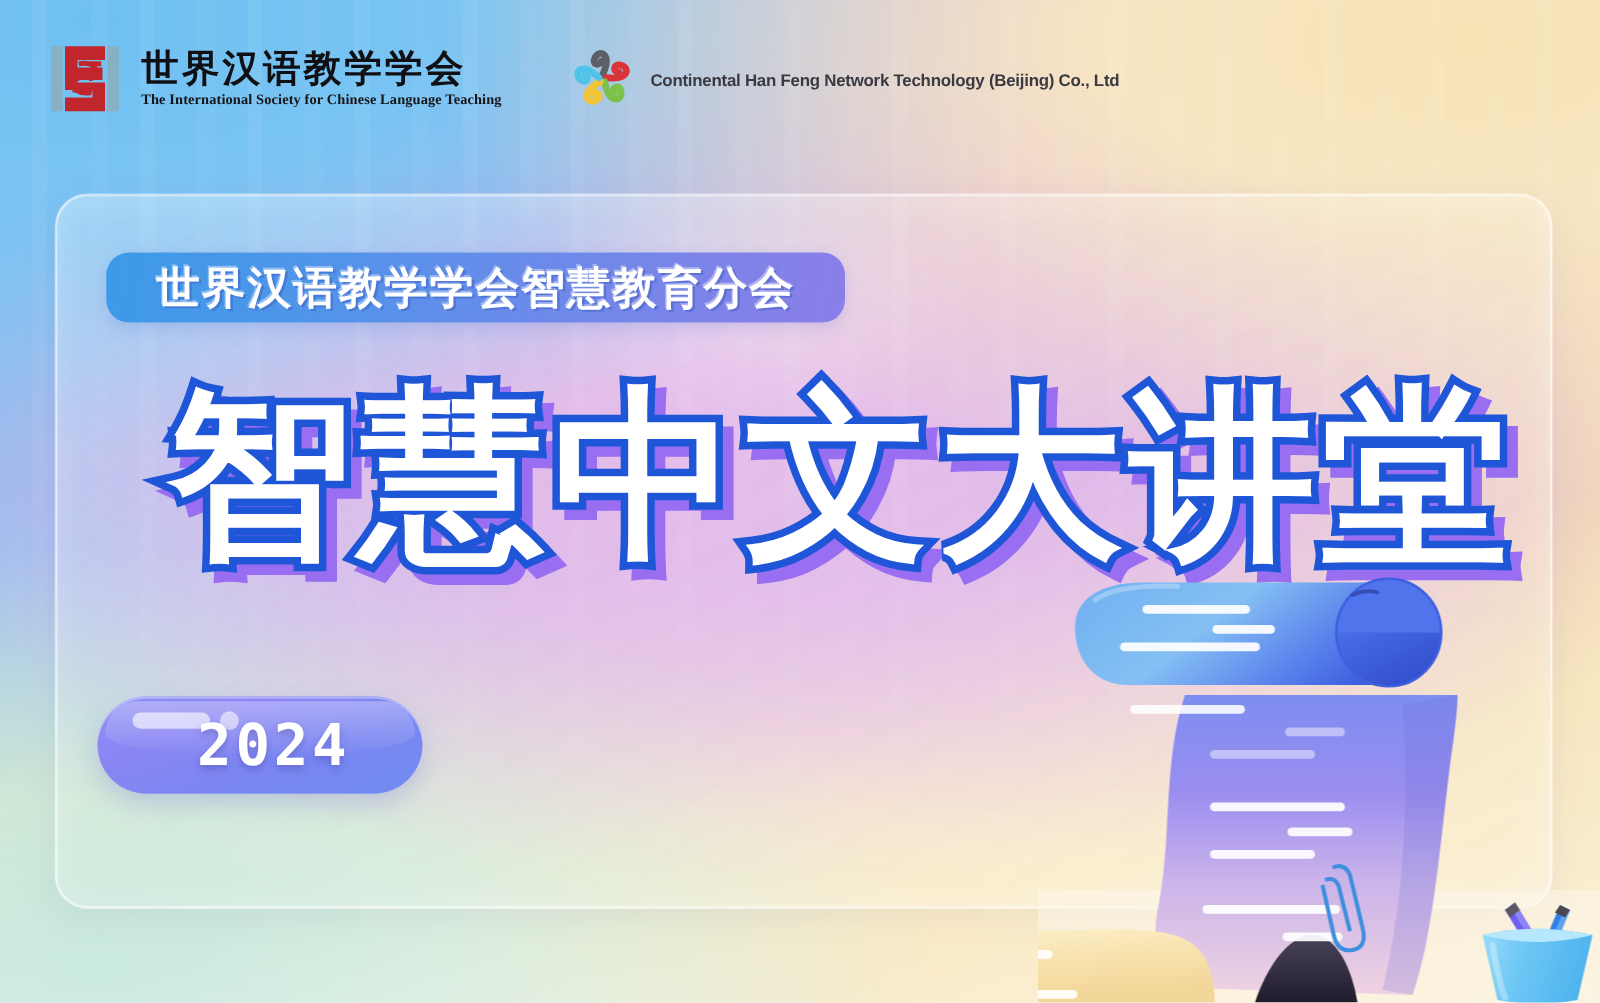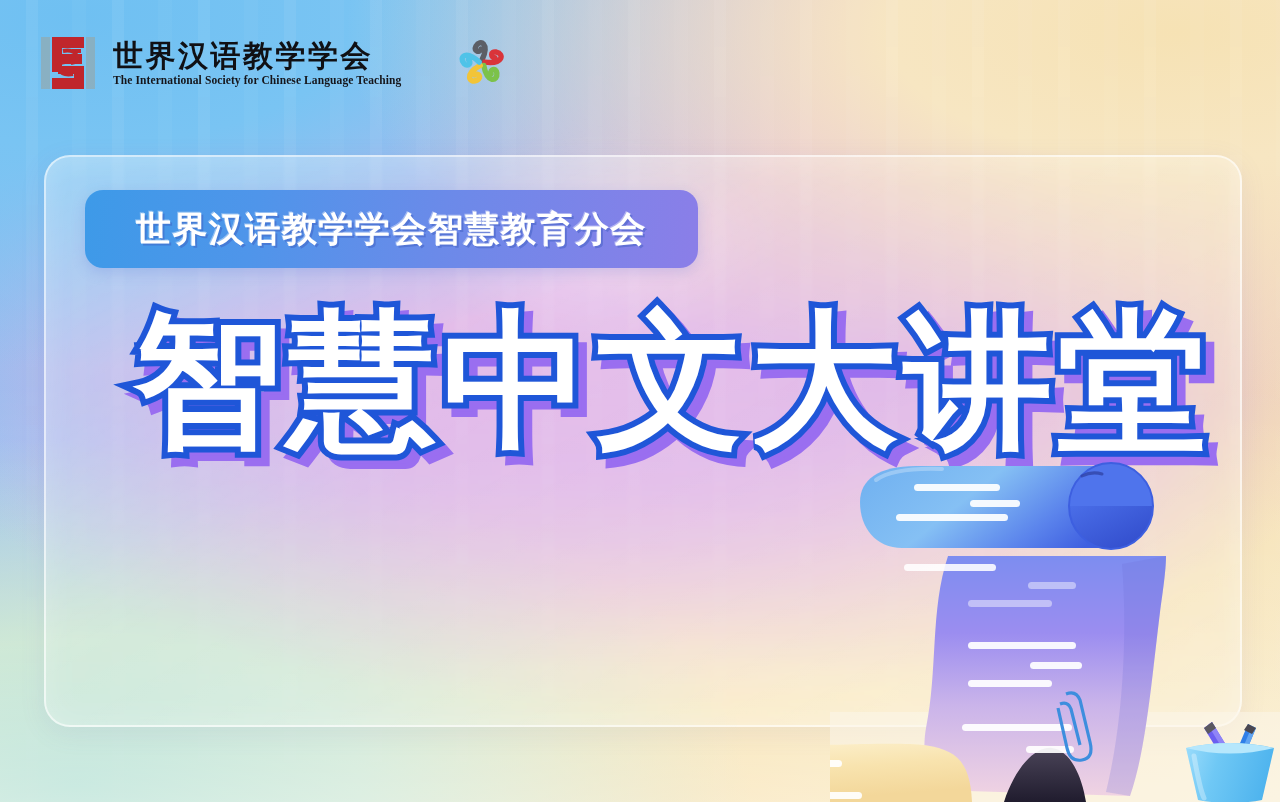--- a/index.html
+++ b/index.html
@@ -52,22 +52,22 @@
   .logo2-en{font-family:"Liberation Sans","DejaVu Sans",sans-serif;font-weight:700;font-size:13.5px;color:#3a3a42;letter-spacing:-.2px;white-space:nowrap;margin-top:3px;}
 
   
   .glass-card{position:absolute;left:44px;top:155px;width:1194px;height:568px;border-radius:26px;
     background:linear-gradient(150deg, rgba(255,255,255,.26) 0%, rgba(255,255,255,.12) 42%, rgba(255,255,255,.20) 100%);
     border:2px solid rgba(255,255,255,.62);
     box-shadow:0 2px 30px rgba(255,255,255,.22) inset, 0 6px 26px rgba(120,110,180,.10);
     backdrop-filter:blur(1px);}
 
   
-  .subtitle-pill{position:absolute;left:85px;top:190px;height:78px;border-radius:18px;
-    display:flex;align-items:center;padding:0 51px;
+  .subtitle-pill{position:absolute;left:85px;top:202px;height:56px;border-radius:18px;
+    display:flex;align-items:center;padding:0 40px;
     background:linear-gradient(100deg,#3d9ae8 0%,#4f95ea 28%,#6b8ae9 58%,#8b7ee8 100%);
     box-shadow:0 4px 14px rgba(90,110,210,.22);}
   .subtitle-text{font-family:"Liberation Sans","DejaVu Sans",sans-serif;font-weight:700;font-size:35px;letter-spacing:1.5px;color:#ffffff;
     text-shadow:2px 2px 0 rgba(60,90,190,.45), -1px -1px 0 rgba(255,255,255,.4);white-space:nowrap;}
 
   
   .title-wrap{position:absolute;left:72px;top:288px;width:1140px;height:185px;text-align:right;}
   .title-layer{position:absolute;left:0;top:0;width:100%;
     font-family:"Liberation Sans","DejaVu Sans",sans-serif;font-weight:700;font-size:148px;line-height:185px;
     letter-spacing:6px;white-space:nowrap;}
@@ -146,36 +146,43 @@
             <g transform="rotate(216)">
               <path d="M0 -3 C8 -20 -2 -24 -6 -17 C-9 -11 -2 -10 -1 -14" fill="none" stroke="#f2c438" stroke-width="5.4" stroke-linecap="round"></path>
             </g>
             <g transform="rotate(288)">
               <path d="M0 -3 C8 -20 -2 -24 -6 -17 C-9 -11 -2 -10 -1 -14" fill="none" stroke="#4fc3e8" stroke-width="5.4" stroke-linecap="round"></path>
             </g>
           </g>
         </svg>
       </span>
       <span>
+        <div class="logo2-en">Continental Han Feng Network Technology (Beijing) Co., Ltd</div>
       </span>
     </div>
   </div>
 
   <div class="glass-card"></div>
 
   <div class="subtitle-pill">
     <span class="subtitle-text">世界汉语教学学会智慧教育分会</span>
   </div>
 
   <div class="title-wrap">
     <div class="title-layer title-shadow">智慧中文大讲堂</div>
     <div class="title-layer title-outline">智慧中文大讲堂</div>
     <div class="title-layer title-fill">智慧中文大讲堂</div>
   </div>
 
+  <div class="year-badge">
+    <div class="year-gloss"></div>
+    <div class="year-notch"></div>
+    <div class="year-dot"></div>
+    <div class="year-text">2024</div>
+  </div>
 
   <div class="illus">
     <svg width="450" height="342" viewBox="0 0 450 342">
       <defs>
         <linearGradient id="gSheet" x1="0" y1="0" x2="0" y2="1">
           <stop offset="0%" stop-color="#7d8df0"></stop>
           <stop offset="32%" stop-color="#9b8df0"></stop>
           <stop offset="62%" stop-color="#cab4ea"></stop>
           <stop offset="100%" stop-color="#f0d3e2"></stop>
         </linearGradient>

